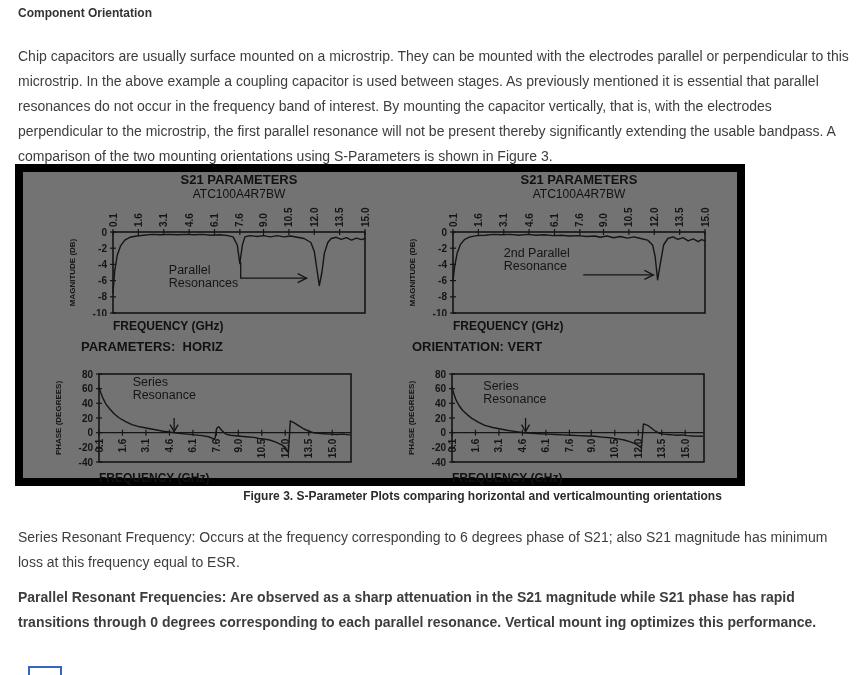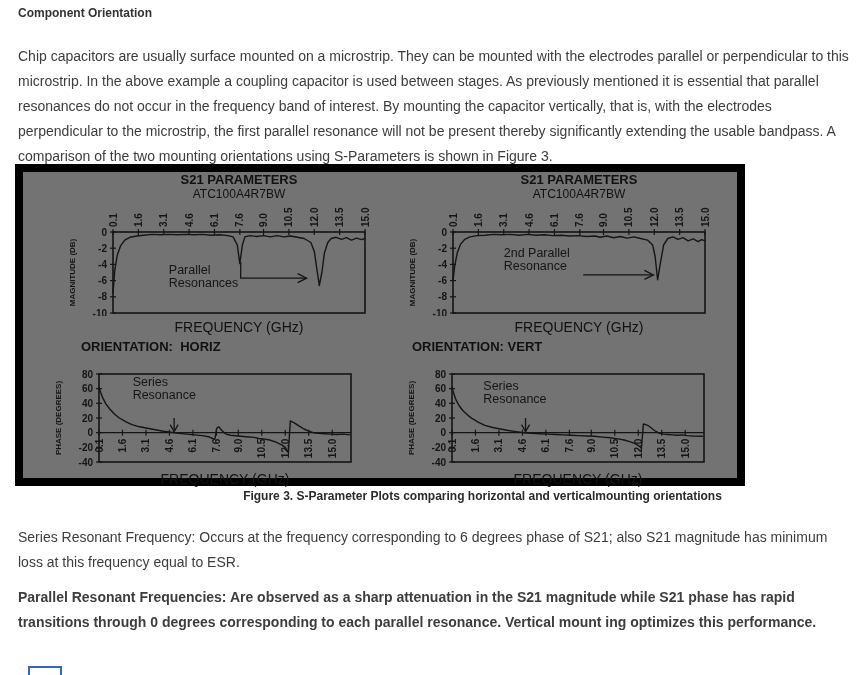--- a/index.html
+++ b/index.html
@@ -16,22 +16,22 @@
   .fig-content{position:relative;width:724px;height:316px;}
   .chart-block{position:absolute;width:304px;}
   .blk-mag-h{left:42px;top:1px;}
   .blk-mag-v{left:382px;top:1px;}
   .blk-ph-h{left:28px;top:197px;}
   .blk-ph-v{left:381px;top:197px;}
   .chart-head{margin-left:48px;width:252px;text-align:center;color:#111;}
   .chart-title{font-size:13px;font-weight:bold;line-height:14px;}
   .chart-subtitle{font-size:12px;line-height:14px;}
   .chart-svg{display:block;margin-top:1px;}
-  .chart-xlabel{margin-left:48px;width:252px;text-align:center;font-size:14px;
-                font-weight:normal;color:#111;margin-top:3px;}
+  .chart-xlabel{margin-left:48px;width:252px;font-size:12px;
+                font-weight:bold;color:#111;margin-top:3px;}
   .ph-xlabel{margin-top:5px;}
   .orient{position:absolute;top:167px;font-size:13px;font-weight:bold;color:#111;white-space:pre;}
   .orient-h{left:58px;}
   .orient-v{left:389px;text-align:right;}
   .caption{position:absolute;top:489px;left:0;width:859px;box-sizing:border-box;
            padding-left:106px;text-align:center;font-size:12px;font-weight:bold;color:#2b2b2b;}
   .partial-box{position:absolute;left:28px;top:666px;width:30px;height:12px;
                border:2px solid #3566c4;background:#fff;}
 </style>
 </head>
@@ -141,21 +141,21 @@
             <text transform="translate(10 70.5) rotate(-90)" text-anchor="middle" font-size="8" font-weight="bold" fill="#151515">MAGNITUDE (DB)</text>
             <polyline points="48.0,78.6 49.7,64.0 52.2,51.1 55.6,42.1 59.8,37.3 64.9,34.9 71.7,33.6 80.1,33.2 88.6,32.4 97.0,32.8 105.5,32.4 114.0,33.2 122.4,32.4 130.9,33.2 139.3,32.8 147.8,33.6 156.2,33.2 164.7,34.0 173.2,33.6 181.6,34.5 190.1,34.0 195.1,35.3 201.9,34.0 208.7,35.7 215.4,34.5 222.2,36.1 229.0,34.9 235.7,36.5 242.5,38.1 247.6,43.0 250.1,54.3 252.6,77.8 255.2,62.4 258.6,43.0 262.8,36.5 267.9,34.9 272.9,37.3 278.0,35.7 283.1,38.9 288.2,36.9 293.2,39.7 296.6,37.7 300.0,38.9" fill="none" stroke="#151515" stroke-width="1.4" stroke-linejoin="round" stroke-linecap="round"></polyline>
             <text x="98.73825503355704" y="55.39" font-size="12.5" fill="#151515">2nd Parallel</text>
             <text x="98.73825503355704" y="68.39" font-size="12.5" fill="#151515">Resonance</text>
             <polyline points="178.2281879194631,72.93 248.4161073825503,72.93" fill="none" stroke="#151515" stroke-width="1.3"></polyline>
             <polyline points="239.4161073825503,68.43 248.4161073825503,72.93 239.4161073825503,77.43" fill="none" stroke="#151515" stroke-width="1.3"></polyline>
           </svg>
         <div class="chart-xlabel">FREQUENCY (GHz)</div>
       </div>
 
-      <div class="orient orient-h">ORIENTATION:  HORIZ</div>
+      <div class="orient orient-h">PARAMETERS:  HORIZ</div>
       <div class="orient orient-v">ORIENTATION: VERT</div>
 
       <div class="chart-block blk-ph-h">
         <svg class="chart-svg" viewBox="0 0 304 96" width="304" height="96">
             <rect x="48" y="4" width="252" height="88" fill="none" stroke="#151515" stroke-width="1.6"></rect>
             <line x1="48" y1="62.666666666666664" x2="300" y2="62.666666666666664" stroke="#151515" stroke-width="1.3"></line>
             <line x1="48" y1="59.666666666666664" x2="48" y2="65.66666666666666" stroke="#151515" stroke-width="1.2"></line>
             <text transform="translate(51.5 68.66666666666666) rotate(-90)" text-anchor="end" font-size="10" font-weight="bold" fill="#151515">0.1</text>
             <line x1="71.47826086956522" y1="59.666666666666664" x2="71.47826086956522" y2="65.66666666666666" stroke="#151515" stroke-width="1.2"></line>
             <text transform="translate(74.97826086956522 68.66666666666666) rotate(-90)" text-anchor="end" font-size="10" font-weight="bold" fill="#151515">1.6</text>

